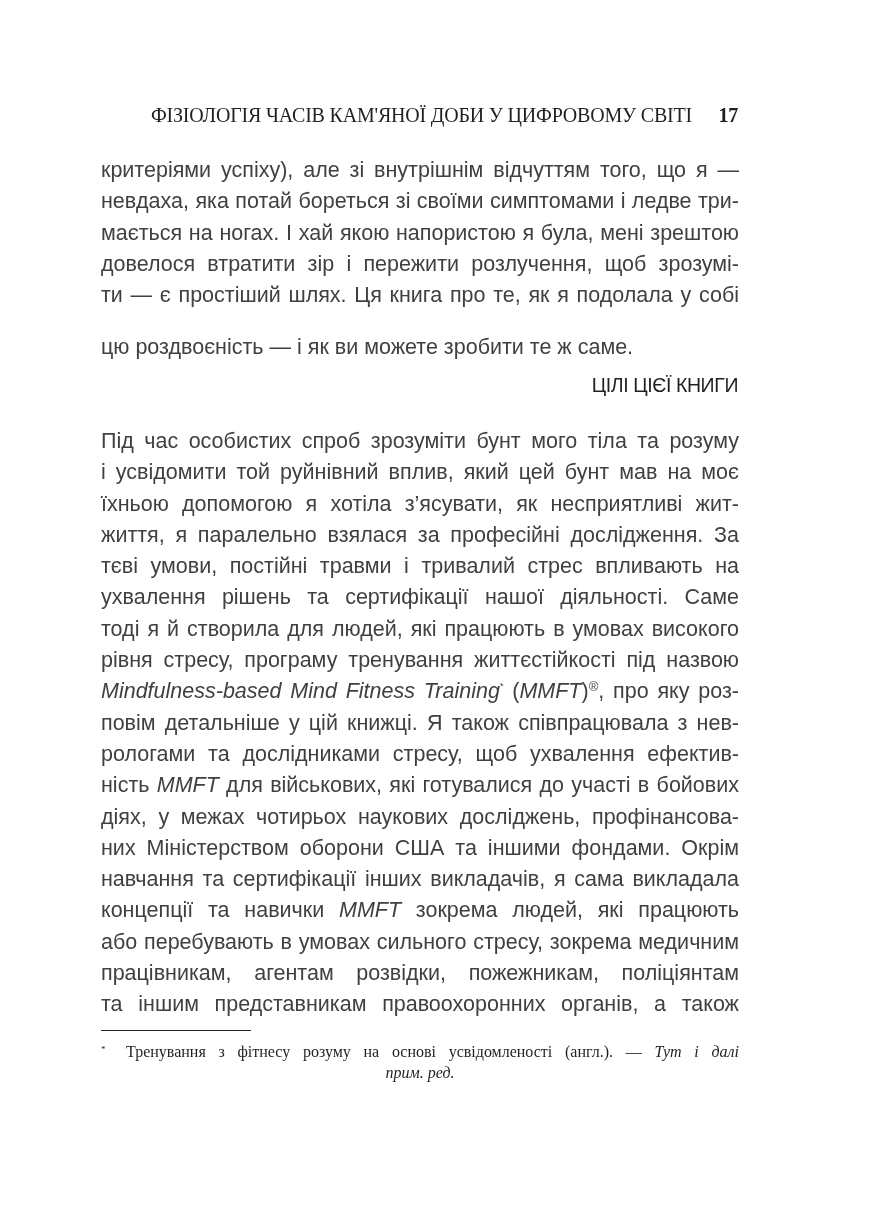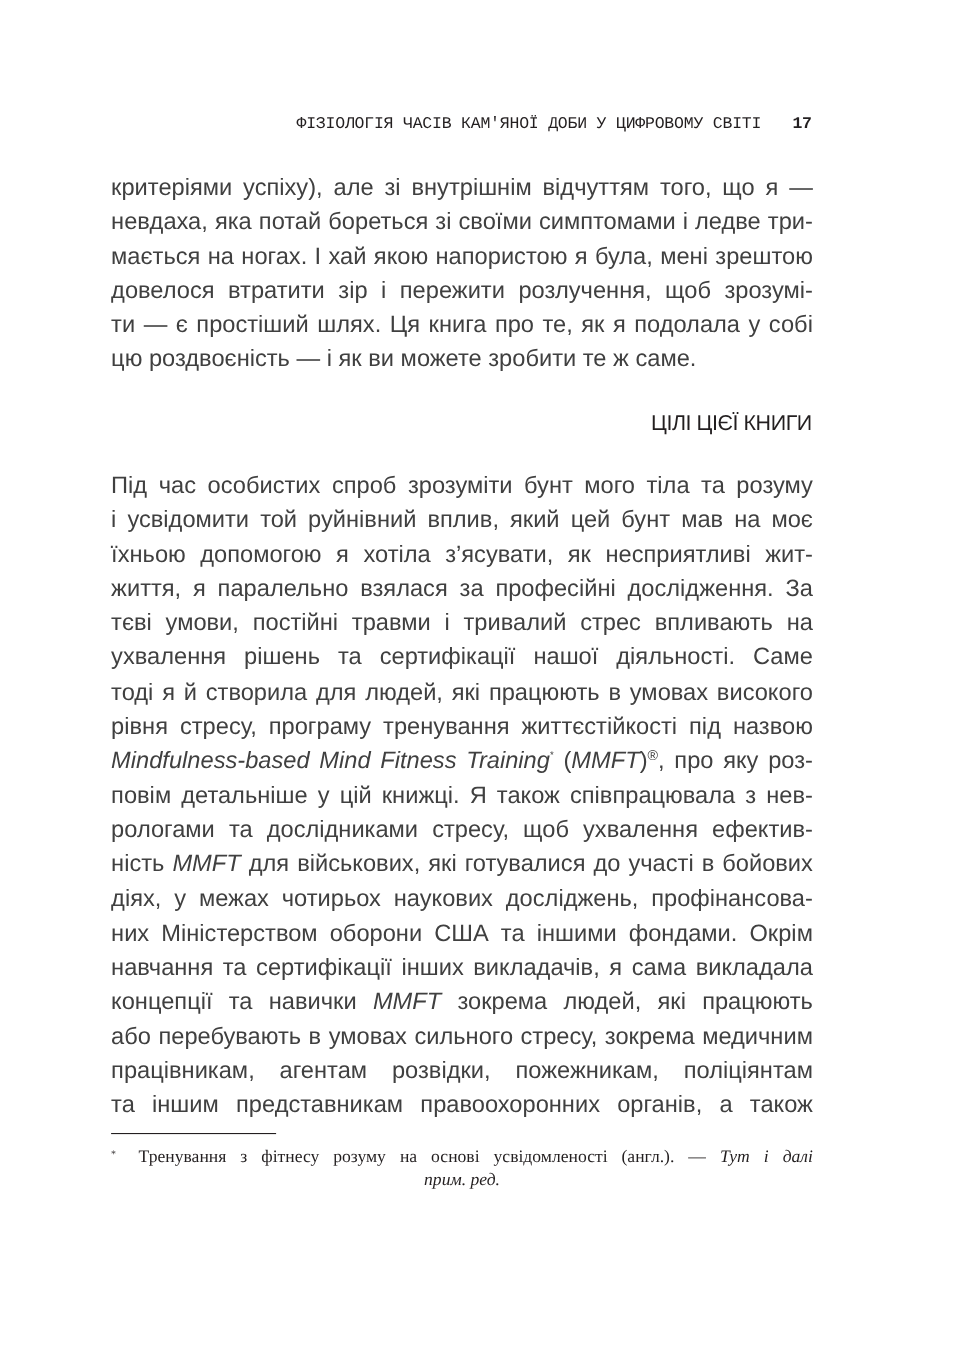--- a/index.html
+++ b/index.html
@@ -13,22 +13,22 @@
     position: relative;
     overflow: hidden;
     color: #231f20;
   }
   .running-head {
     position: absolute;
     top: 104px;
     left: 100px;
     width: 638px;
     height: 22px;
-    font-family: Liberation Mono, monospace;
-    font-size: 15px;
+    font-family: Liberation Serif, serif;
+    font-size: 20px;
     letter-spacing: -0.2px;
     color: #231f20;
   }
   .running-head .title {
     position: absolute;
     right: 46px;
     top: 0;
     white-space: nowrap;
   }
   .running-head .folio {
@@ -48,20 +48,21 @@
   }
   .body-text .line {
     display: block;
     height: 31.3px;
     white-space: nowrap;
     text-align: justify;
     text-align-last: justify;
   }
   .body-text .line.last {
     text-align-last: left;
+    margin-top: 21px;
   }
   .p1 { top: 155px; }
   .heading {
     position: absolute;
     top: 374px;
     right: 137px;
     font-family: "Liberation Sans", sans-serif;
     font-size: 19.5px;
     letter-spacing: -0.4px;
     color: #231f20;

